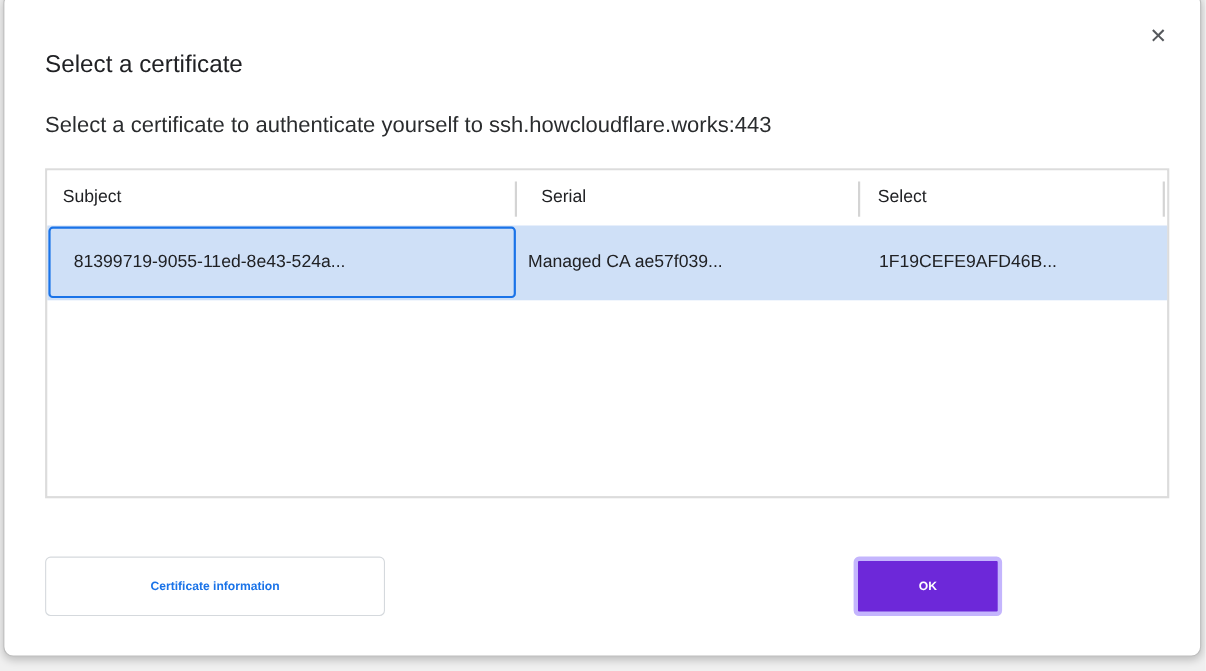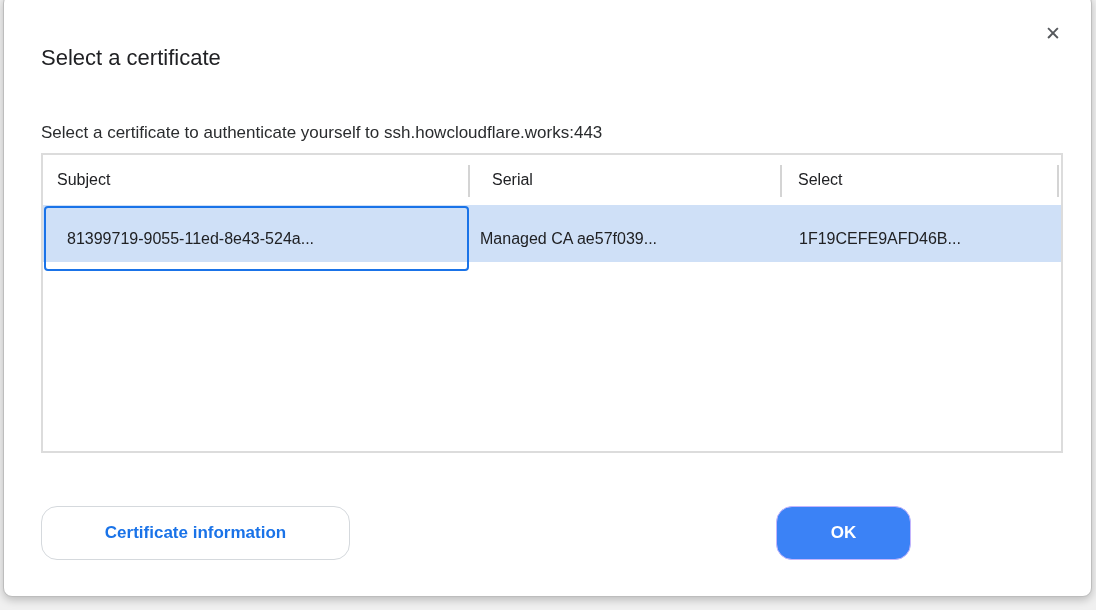--- a/index.html
+++ b/index.html
@@ -38,24 +38,23 @@
     position: absolute;
     left: 37px; top: 50px;
     font-size: 22px;
     font-weight: 400;
     color: #202124;
   }
 
   .subtitle {
     position: absolute;
     left: 37px; top: 108px;
-    font-size: 17px;
+    font-size: 20px;
     font-weight: 400;
     color: #2a2c2e;
-    margin-top: 20px;
   }
 
   .table {
     position: absolute;
     left: 37px; top: 158px;
     width: 1022px; height: 300px;
     border: 2px solid #dcdcdc;
     background: #ffffff;
   }
 
@@ -82,21 +81,21 @@
     width: 2px;
     background: #d4d4d4;
   }
   .divider-1 { left: 425px; }
   .divider-2 { left: 737px; }
   .divider-3 { left: 1014px; }
 
   .row {
     position: absolute;
     left: 0; top: 50px;
-    width: 100%; height: 57px;
+    width: 100%; height: 68px;
     cursor: pointer;
   }
   .row.selected { background: #cfe0f7; }
   .cell {
     position: absolute;
     top: 0; height: 67px;
     display: flex; align-items: center;
     font-size: 16px;
     color: #202124;
     white-space: nowrap;
@@ -108,35 +107,35 @@
     border: 2px solid #1a73e8;
     border-radius: 4px;
     height: 65px; top: 1px;
   }
   .cell-issuer { left: 427px; width: 310px; padding-left: 10px; }
   .cell-serial { left: 737px; width: 281px; padding-left: 19px; }
 
   .btn {
     position: absolute;
     height: 54px;
-    border-radius: 16px;
+    border-radius: 5px;
     font-family: "Liberation Sans", "DejaVu Sans", sans-serif;
-    font-size: 17px;
+    font-size: 11px;
     font-weight: 700;
     cursor: pointer;
     display: flex; align-items: center; justify-content: center;
   }
   .btn.outline {
     background: #ffffff;
     border: 1px solid #d5d9dd;
     color: #1a73e8;
   }
   .btn.primary {
-    background: #3b82f6;
-    border: 1px solid #c4b5fd;
+    background: #6d28d9;
+    border: 4px solid #c4b5fd;
     color: #ffffff;
   }
   .btn-cert-info { left: 37px;  top: 511px; width: 309px; }
   .btn-ok        { left: 772px; top: 511px; width: 135px; }
   .btn-cancel    { left: 925px; top: 511px; width: 134px; }
 </style>
 </head>
 <body>
 
 <div class="page">

